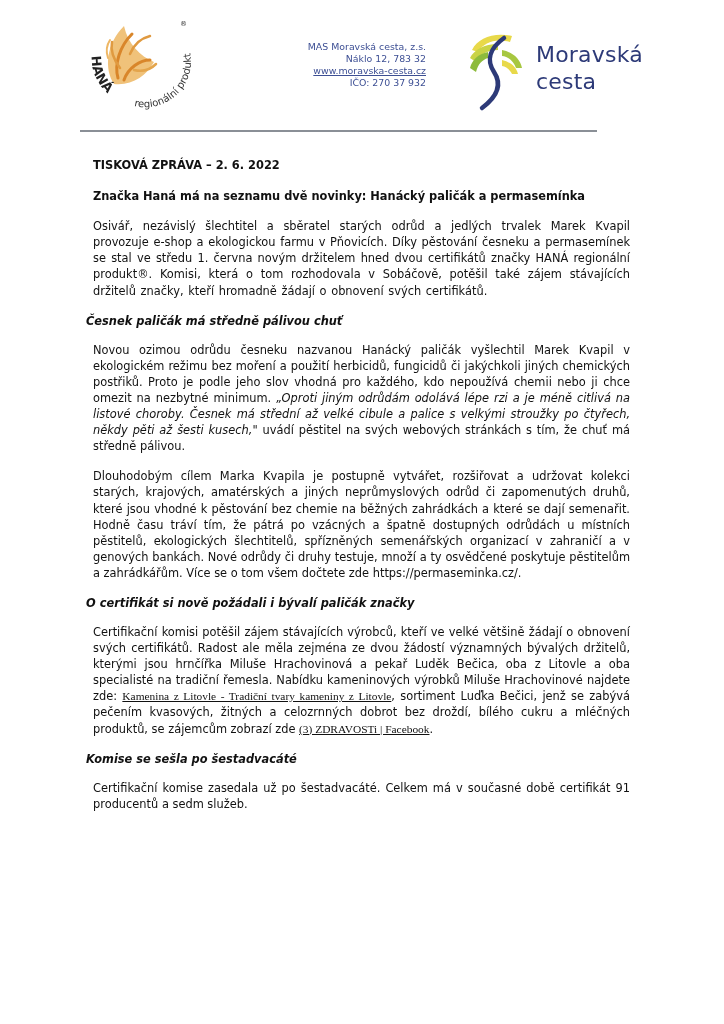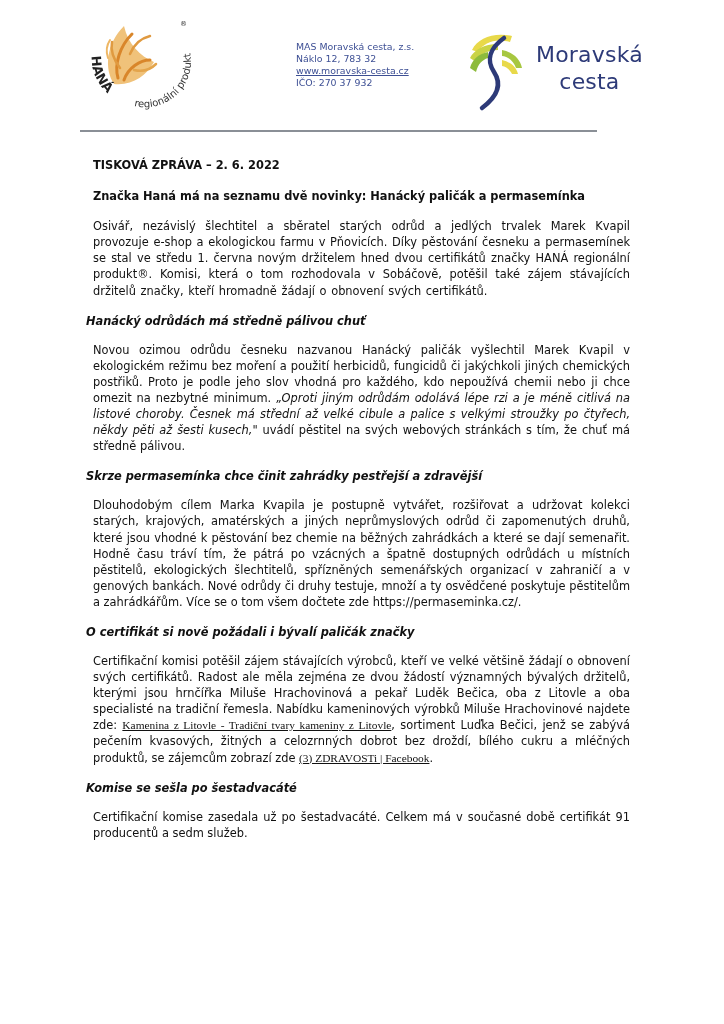--- a/index.html
+++ b/index.html
@@ -1,22 +1,22 @@
 <!DOCTYPE html>
 <html><head>
   <meta charset="utf-8">
   <style>
     html, body { margin: 0; padding: 0; background: #ffffff; }
     body { width: 724px; height: 1024px; position: relative; overflow: hidden;
       font-family: "DejaVu Sans", sans-serif; color: #111; }
     .logo-hana { position: absolute; left: 84px; top: 14px; width: 110px; height: 100px; }
-    .contact { position: absolute; left: 296px; top: 41px; width: 130px; text-align: left;
+    .contact { position: absolute; left: 296px; top: 41px; width: 130px; text-align: right;
       font-size: 9.4px; line-height: 12px; color: #3d4f94; }
     .contact a { color: #3d4f94; text-decoration: underline; }
-    .logo-mc { position: absolute; left: 468px; top: 28px; width: 190px; height: 84px; text-align: center; }
+    .logo-mc { position: absolute; left: 468px; top: 28px; width: 190px; height: 84px; }
     .logo-mc .mark { position: absolute; left: 0; top: 0; width: 58px; height: 84px; }
     .logo-mc .txt { position: absolute; left: 68px; top: 13px; font-family: "DejaVu Sans", sans-serif;
       font-size: 22px; line-height: 27px; color: #2d3a78; font-weight: 500; letter-spacing: 0.2px; }
     .rule { position: absolute; left: 80px; top: 130px; width: 517px; height: 2px; background: #8a8f96; }
     .content { position: absolute; left: 86px; top: 150px; width: 551px; font-size: 11.4px;
       line-height: 16.1px; }
     .content p { margin: 7px; text-align: justify; }
     .title { font-weight: bold; margin-bottom: 15px !important; }
     .headline { font-weight: bold; margin-bottom: 14px !important; text-align: right; }
     .lead { font-weight: normal; margin-bottom: 14px !important; word-spacing: 1px; }
@@ -75,24 +75,23 @@
   </div>
 </div>
 
 <div class="rule"></div>
 
 <div class="content">
   <p class="title">TISKOVÁ ZPRÁVA – 2. 6. 2022</p>
   <p class="headline">Značka Haná má na seznamu dvě novinky: Hanácký paličák a permasemínka</p>
   <p class="lead">Osivář, nezávislý šlechtitel a sběratel starých odrůd a jedlých trvalek Marek Kvapil provozuje e-shop a ekologickou farmu v Pňovicích. Díky pěstování česneku a permasemínek se stal ve středu 1. června novým držitelem hned dvou certifikátů značky HANÁ regionální produkt®. Komisi, která o tom rozhodovala v Sobáčově, potěšil také zájem stávajících držitelů značky, kteří hromadně žádají o obnovení svých certifikátů.</p>
 
-  <h2>Hanácký odrůdách má středně pálivou chuť</h2>
+  <h2>Česnek paličák má středně pálivou chuť</h2>
   <p class="para"><span>Novou ozimou odrůdu česneku nazvanou Hanácký paličák vyšlechtil Marek Kvapil v ekologickém režimu bez moření a použití herbicidů, fungicidů či jakýchkoli jiných chemických postřiků. Proto je podle jeho slov vhodná pro každého, kdo nepoužívá chemii nebo ji chce omezit na nezbytné minimum. </span><em>„Oproti jiným odrůdám odolává lépe rzi a je méně citlivá na listové choroby. Česnek má střední až velké cibule a palice s velkými stroužky po čtyřech, někdy pěti až šesti kusech,</em><span>" uvádí pěstitel na svých webových stránkách s tím, že chuť má středně pálivou.</span></p>
 
-  <h2>Skrze permasemínka chce činit zahrádky pestřejší a zdravější</h2>
   <p class="para">Dlouhodobým cílem Marka Kvapila je postupně vytvářet, rozšiřovat a udržovat kolekci starých, krajových, amatérských a jiných neprůmyslových odrůd či zapomenutých druhů, které jsou vhodné k pěstování bez chemie na běžných zahrádkách a které se dají semenařit. Hodně času tráví tím, že pátrá po vzácných a špatně dostupných odrůdách u místních pěstitelů, ekologických šlechtitelů, spřízněných semenářských organizací v zahraničí a v genových bankách. Nové odrůdy či druhy testuje, množí a ty osvědčené poskytuje pěstitelům a zahrádkářům. Více se o tom všem dočtete zde https://permaseminka.cz/.</p>
 
   <h2>O certifikát si nově požádali i bývalí paličák značky</h2>
   <p class="para"><span>Certifikační komisi potěšil zájem stávajících výrobců, kteří ve velké většině žádají o obnovení svých certifikátů. Radost ale měla zejména ze dvou žádostí významných bývalých držitelů, kterými jsou hrnčířka Miluše Hrachovinová a pekař Luděk Bečica, oba z Litovle a oba specialisté na tradiční řemesla. Nabídku kameninových výrobků Miluše Hrachovinové najdete zde: </span><a>Kamenina z Litovle - Tradiční tvary kameniny z Litovle</a><span>, sortiment Luďka Bečici, jenž se zabývá pečením kvasových, žitných a celozrnných dobrot bez droždí, bílého cukru a mléčných produktů, se zájemcům zobrazí zde </span><a>(3) ZDRAVOSTi | Facebook</a><span>.</span></p>
 
   <h2>Komise se sešla po šestadvacáté</h2>
   <p class="para">Certifikační komise zasedala už po šestadvacáté. Celkem má v současné době certifikát 91 producentů a sedm služeb.</p>
 </div>
 
 </body></html>

